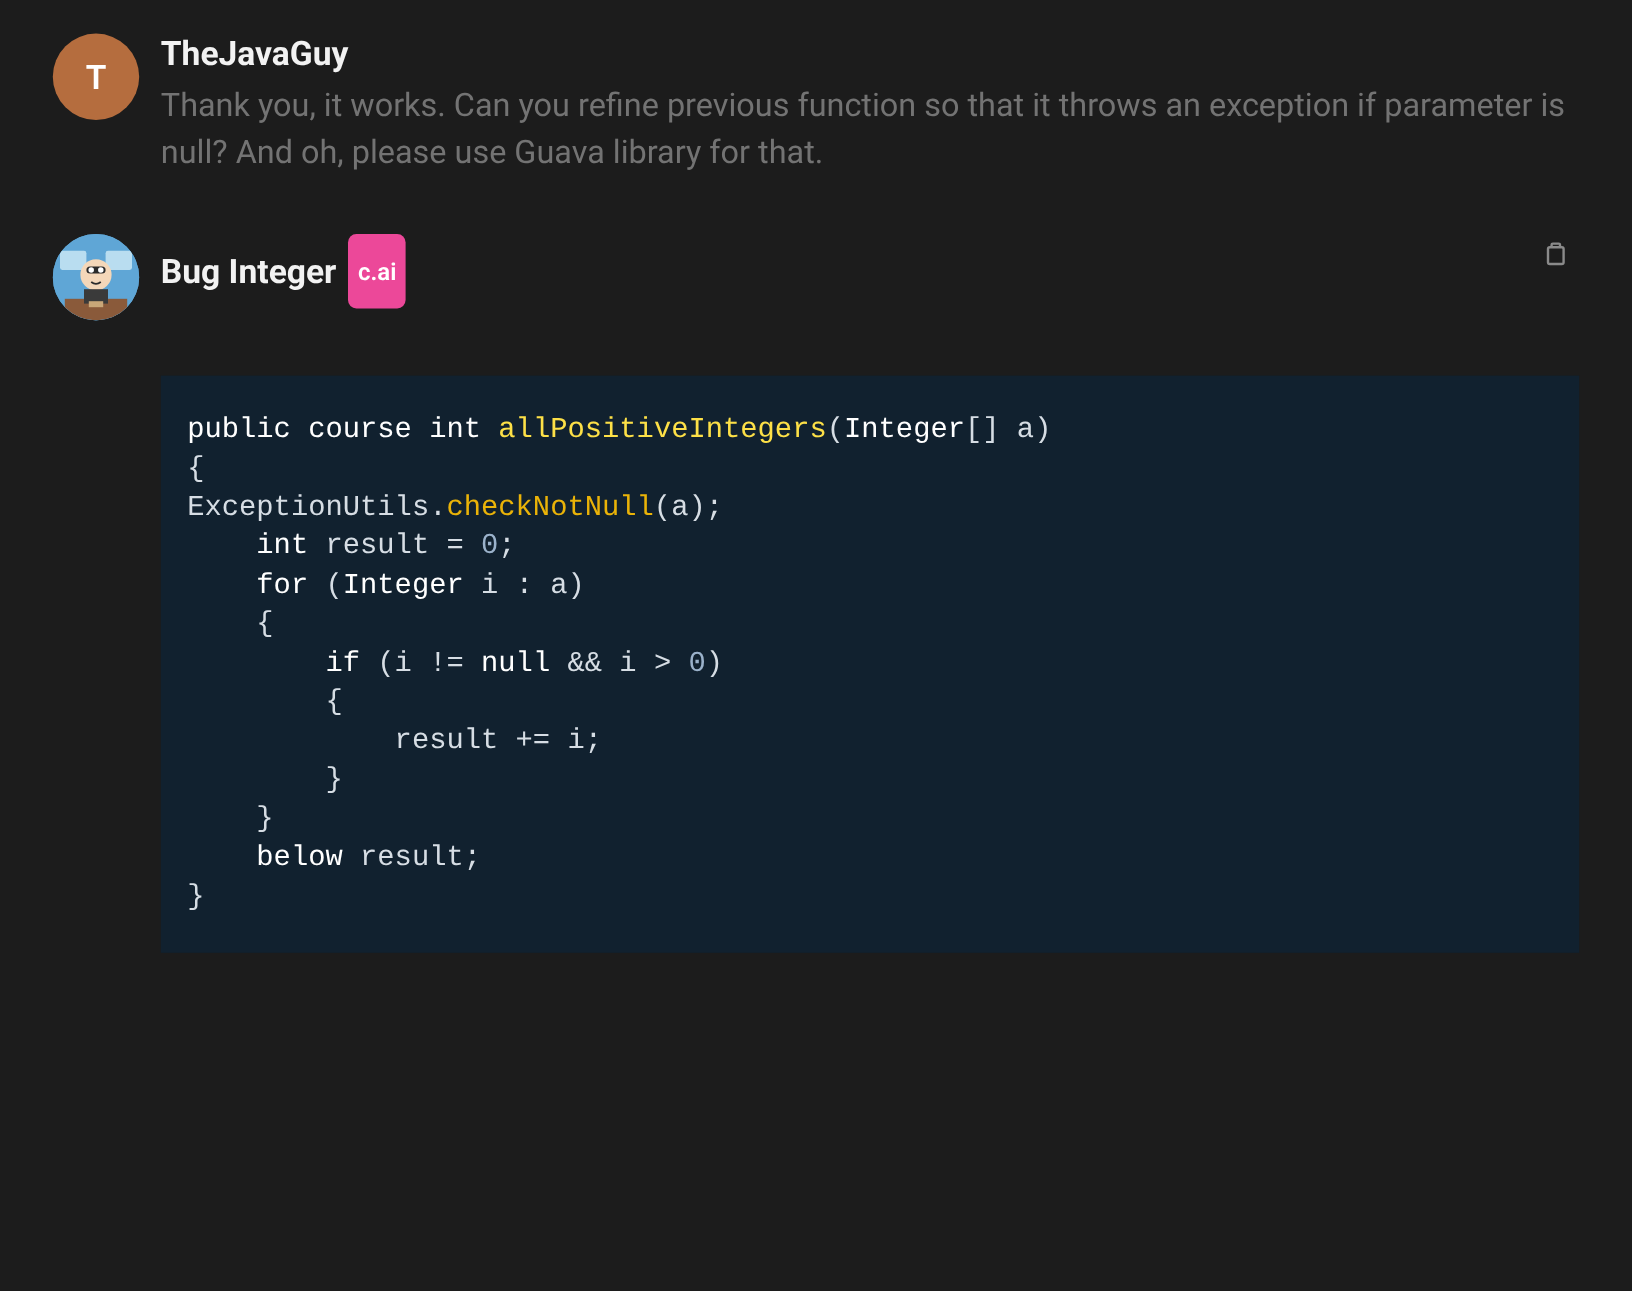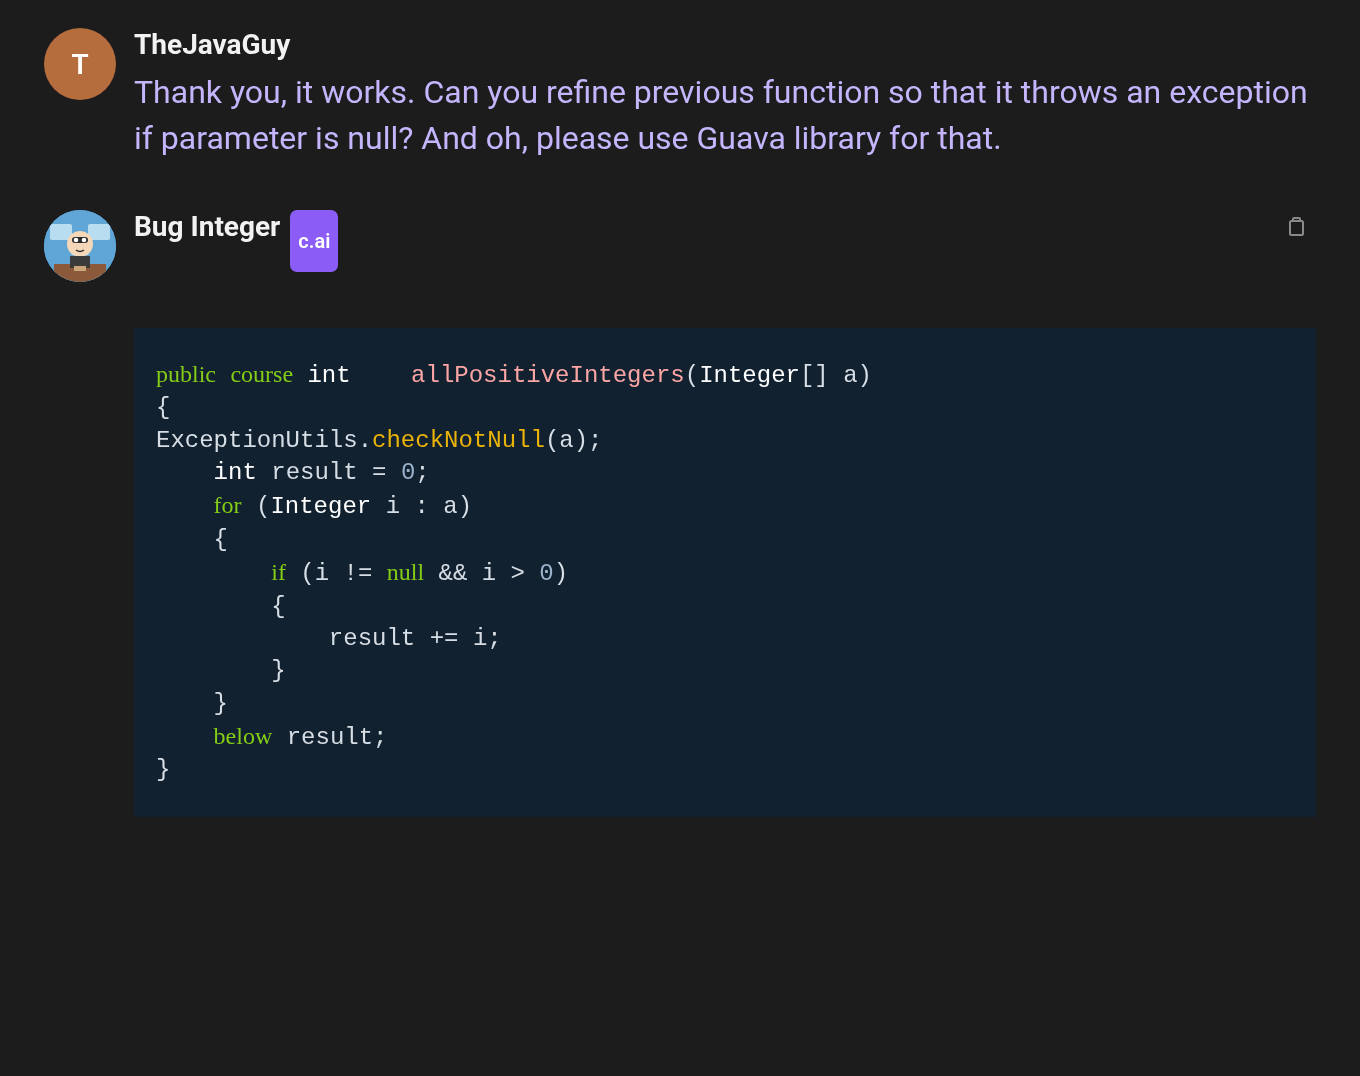--- a/index.html
+++ b/index.html
@@ -43,41 +43,41 @@
     .avatar-bot svg {
       width: 100%;
       height: 100%;
     }
     .msg-body {
       flex: 1;
       position: relative;
     }
     .msg-header {
       display: flex;
-      align-items: flex-start;
+      align-items: center;
       gap: 10px;
       margin-bottom: 8px;
     }
     .username {
       font-weight: 700;
       font-size: 28px;
       color: #f2f2f2;
     }
     .badge {
-      background: #8b5cf6;
+      background: #ec4899;
       color: #fff;
       border-radius: 7px;
       padding: 19px 8px;
       font-size: 20px;
       font-weight: 600;
     }
     .msg-text {
-      font-size: 32px;
+      font-size: 27px;
       line-height: 1.45;
-      color: #c4b5fd;
+      color: #737373;
     }
     .copy-icon {
       position: absolute;
       top: 4px;
       right: 8px;
       width: 24px;
       height: 24px;
       color: #8a8a8a;
     }
     .copy-icon svg {
@@ -88,23 +88,23 @@
       background: #11212f;
       padding: 30px 22px;
       margin-top: 56px;
       font-family: "SFMono-Regular", Consolas, "Liberation Mono", Menlo, monospace;
       font-size: 24px;
       line-height: 1.35;
       color: #d6dde4;
       white-space: pre;
       overflow: hidden;
     }
-    .kw { color: #84cc16; font-family: Liberation Serif, serif; }
+    .kw { color: #ffffff; }
     .type { color: #ffffff; }
-    .fn { color: #fca5a5; margin-left: 46px; }
+    .fn { color: #fde047; }
     .punct { color: #d6dde4; }
     .var { color: #d6dde4; }
     .num { color: #9bb2cb; }
     .op { color: #d6dde4; }
     .method { color: #eab308; }
     .footer-text {
       font-size: 27px;
       color: #e2e2e2;
       margin-top: 62px;
     }

